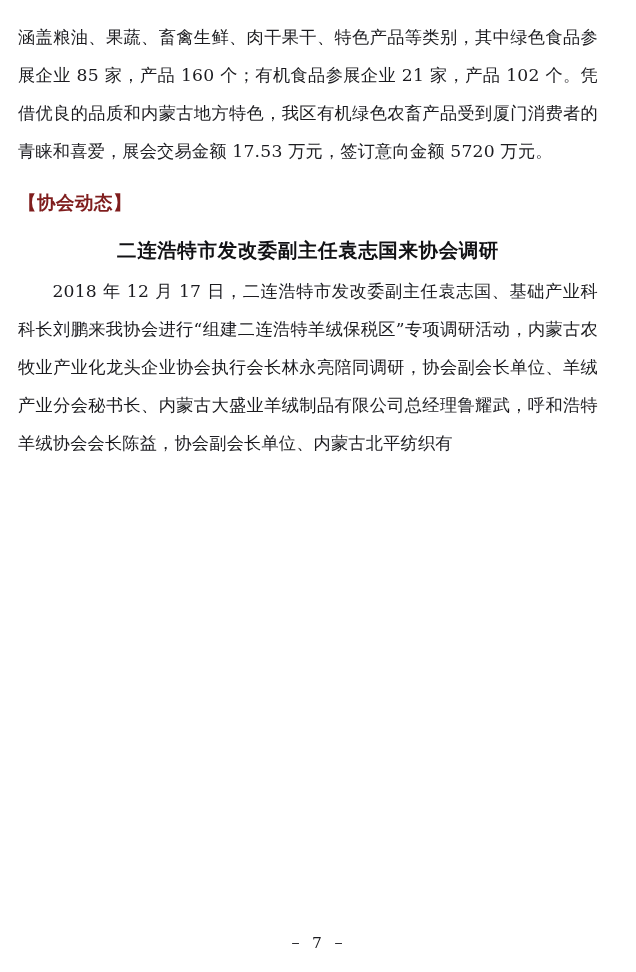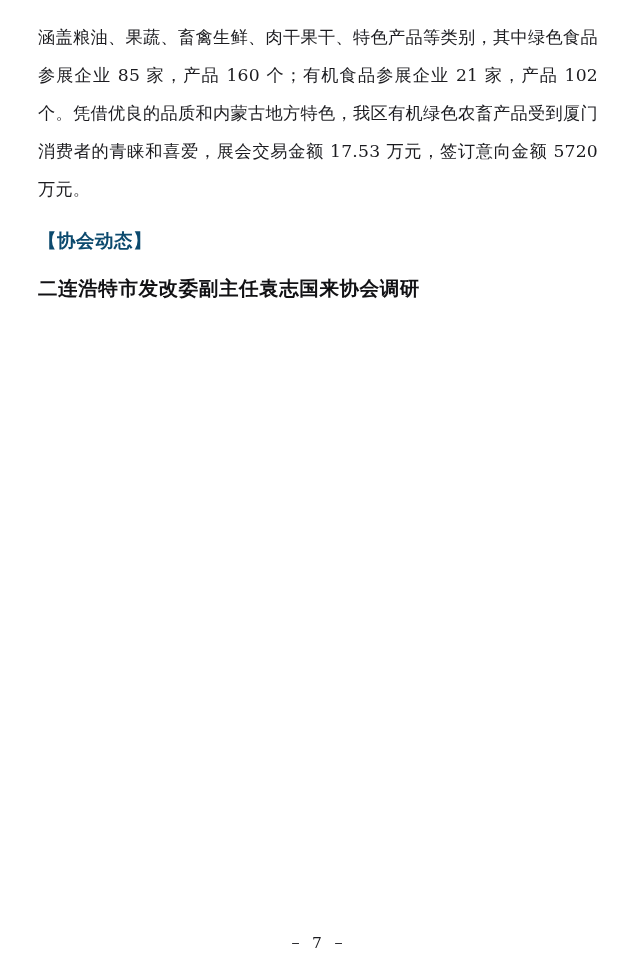--- a/index.html
+++ b/index.html
@@ -12,46 +12,47 @@
     height: 972px;
     font-family: "DejaVu Serif", "Liberation Serif", serif;
     color: #1c1c20;
     position: relative;
     overflow: hidden;
   }
   .page {
     width: 636px;
     height: 972px;
     box-sizing: border-box;
-    padding: 18px 38px 0 38px;
+    padding: 18px 38px 0 18px;
     position: relative;
   }
   .para {
     font-size: 17.2px;
     line-height: 38px;
     text-align: justify;
     text-justify: inter-ideograph;
     letter-spacing: 0.2px;
     margin: 0;
     color: #1b1b1f;
   }
   .indent {
     text-indent: 2em;
   }
   .section-tag {
     font-size: 18.5px;
     font-weight: bold;
     line-height: 38px;
     margin: 14px 0 0 0;
     letter-spacing: 0.5px;
-    color: #0c4a6e;
+    color: #7f1d1d;
   }
   .article-title {
     font-size: 19.5px;
     font-weight: bold;
+    text-align: center;
     line-height: 38px;
     margin: 10px 0 2px 0;
     letter-spacing: 0.6px;
     color: #111114;
   }
   .footer {
     position: absolute;
     left: 0;
     right: 0;
     bottom: 18px;
@@ -66,15 +67,16 @@
 
 <div class="page">
 
   <p class="para">涵盖粮油、果蔬、畜禽生鲜、肉干果干、特色产品等类别，其中绿色食品参展企业 85 家，产品 160 个；有机食品参展企业 21 家，产品 102 个。凭借优良的品质和内蒙古地方特色，我区有机绿色农畜产品受到厦门消费者的青睐和喜爱，展会交易金额 17.53 万元，签订意向金额 5720 万元。</p>
 
 
   <h2 class="section-tag">【协会动态】</h2>
 
   <h3 class="article-title">二连浩特市发改委副主任袁志国来协会调研</h3>
 
+  <p class="para indent">2018 年 12 月 17 日，二连浩特市发改委副主任袁志国、基础产业科科长刘鹏来我协会进行“组建二连浩特羊绒保税区”专项调研活动，内蒙古农牧业产业化龙头企业协会执行会长林永亮陪同调研，协会副会长单位、羊绒产业分会秘书长、内蒙古大盛业羊绒制品有限公司总经理鲁耀武，呼和浩特羊绒协会会长陈益，协会副会长单位、内蒙古北平纺织有</p>
 
   <div class="footer">－ 7 －</div>
 </div>
 
 </body></html>

